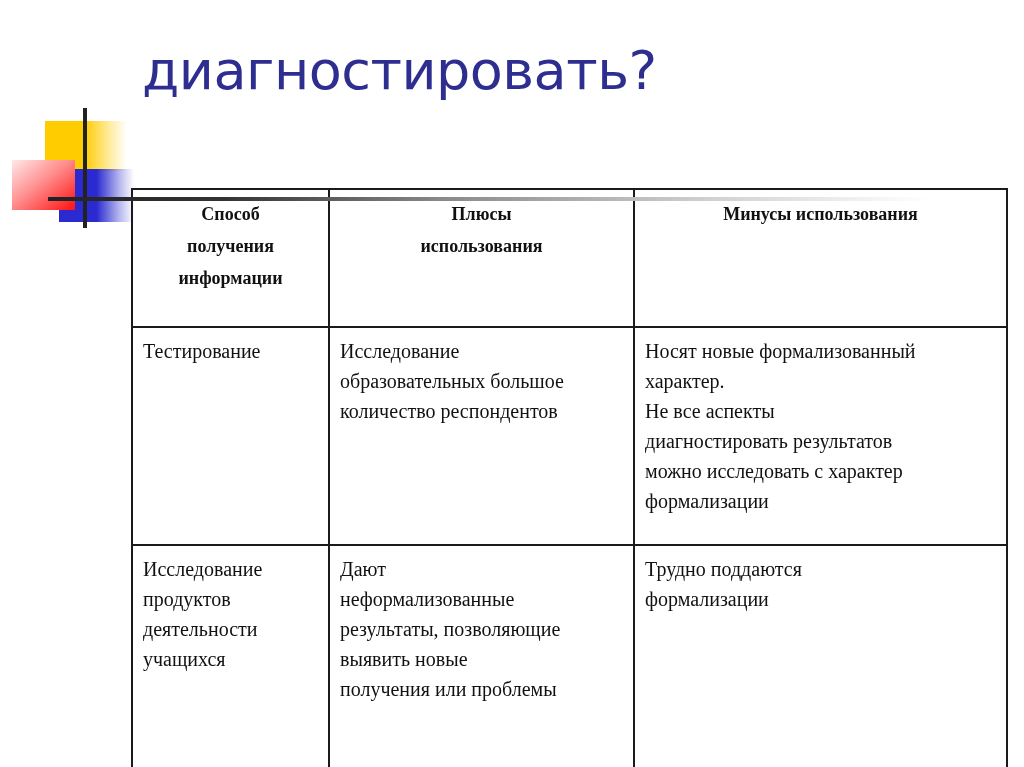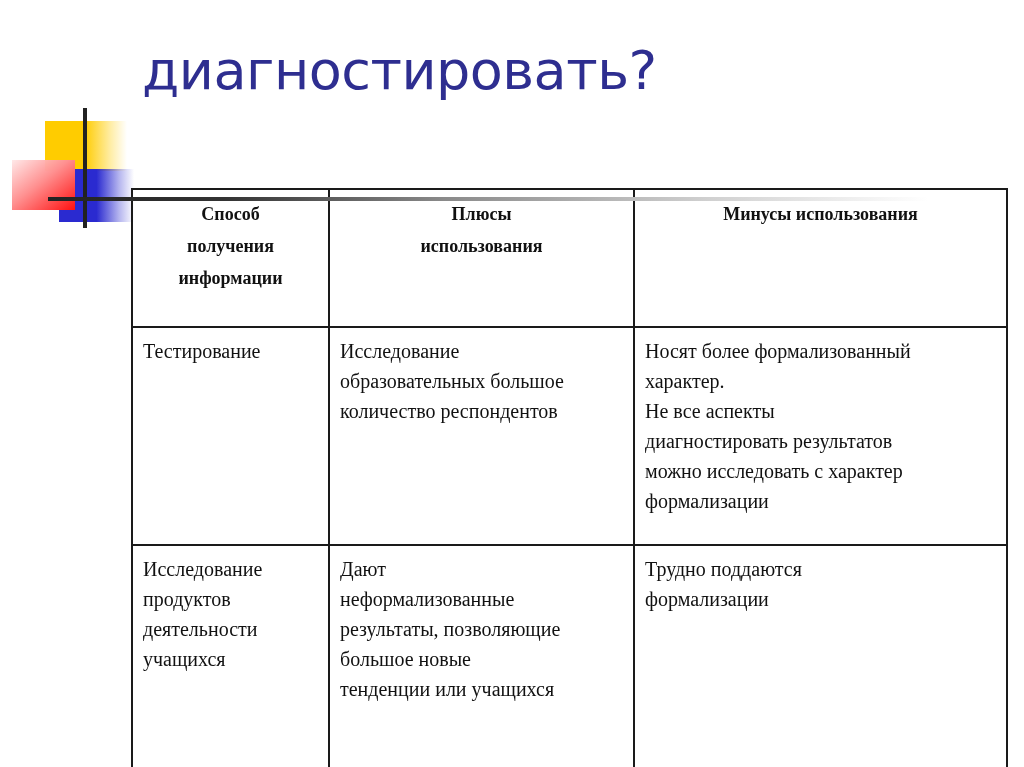--- a/index.html
+++ b/index.html
@@ -136,41 +136,41 @@
     <tr class="row-1">
       <td>
         <span class="line">Тестирование</span>
       </td>
       <td>
         <span class="line">Исследование</span>
         <span class="line">образовательных большое</span>
         <span class="line">количество респондентов</span>
       </td>
       <td>
-        <span class="line">Носят более формализованный</span>
+        <span class="line">Носят новые формализованный</span>
         <span class="line">характер.</span>
         <span class="line">Не все аспекты</span>
         <span class="line">диагностировать результатов</span>
         <span class="line">можно исследовать с характер</span>
         <span class="line">формализации</span>
       </td>
     </tr>
     <tr class="row-2">
       <td>
         <span class="line">Исследование</span>
         <span class="line">продуктов</span>
         <span class="line">деятельности</span>
         <span class="line">учащихся</span>
       </td>
       <td>
         <span class="line">Дают</span>
         <span class="line">неформализованные</span>
         <span class="line">результаты, позволяющие</span>
-        <span class="line">большое новые</span>
-        <span class="line">тенденции или учащихся</span>
+        <span class="line">выявить новые</span>
+        <span class="line">получения или проблемы</span>
       </td>
       <td>
         <span class="line">Трудно поддаются</span>
         <span class="line">формализации</span>
       </td>
     </tr>
   </tbody>
     </table>
 
   <div class="deco-hline"></div>

